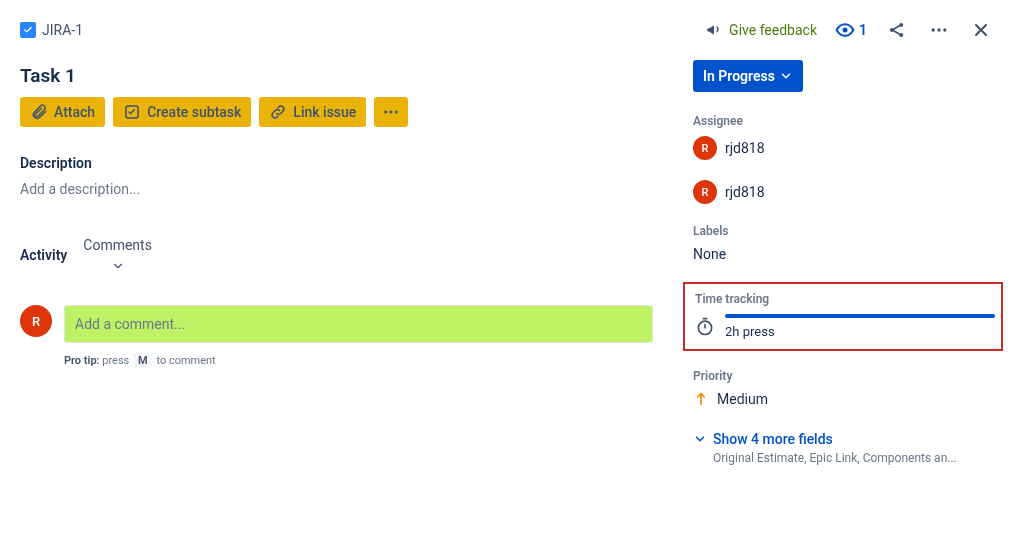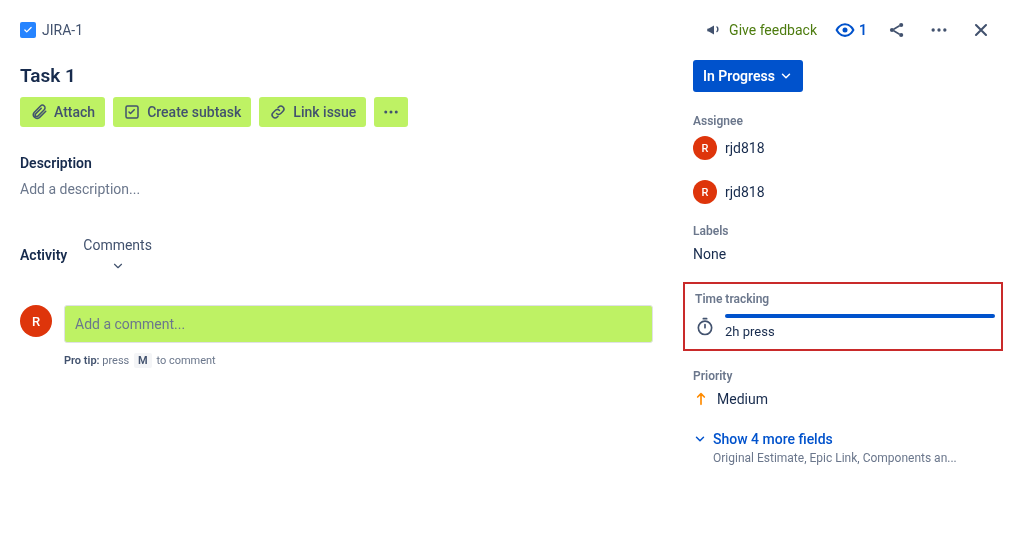--- a/index.html
+++ b/index.html
@@ -71,21 +71,21 @@
     color: #172b4d;
     margin: 12px 0 10px 0;
   }
   .action-row {
     display: flex;
     gap: 8px;
     margin-bottom: 28px;
   }
   .action-btn {
     display: flex; align-items: center; gap: 6px;
-    background: #bef264;
+    background: #eab308;
     border-radius: 3px;
     padding: 6px 10px;
     color: #42526e;
     font-weight: 500;
     font-size: 14px;
     cursor: pointer;
   }
   .action-btn.icon-only { padding: 6px 8px; }
   .section-label {
     font-size: 14px;

